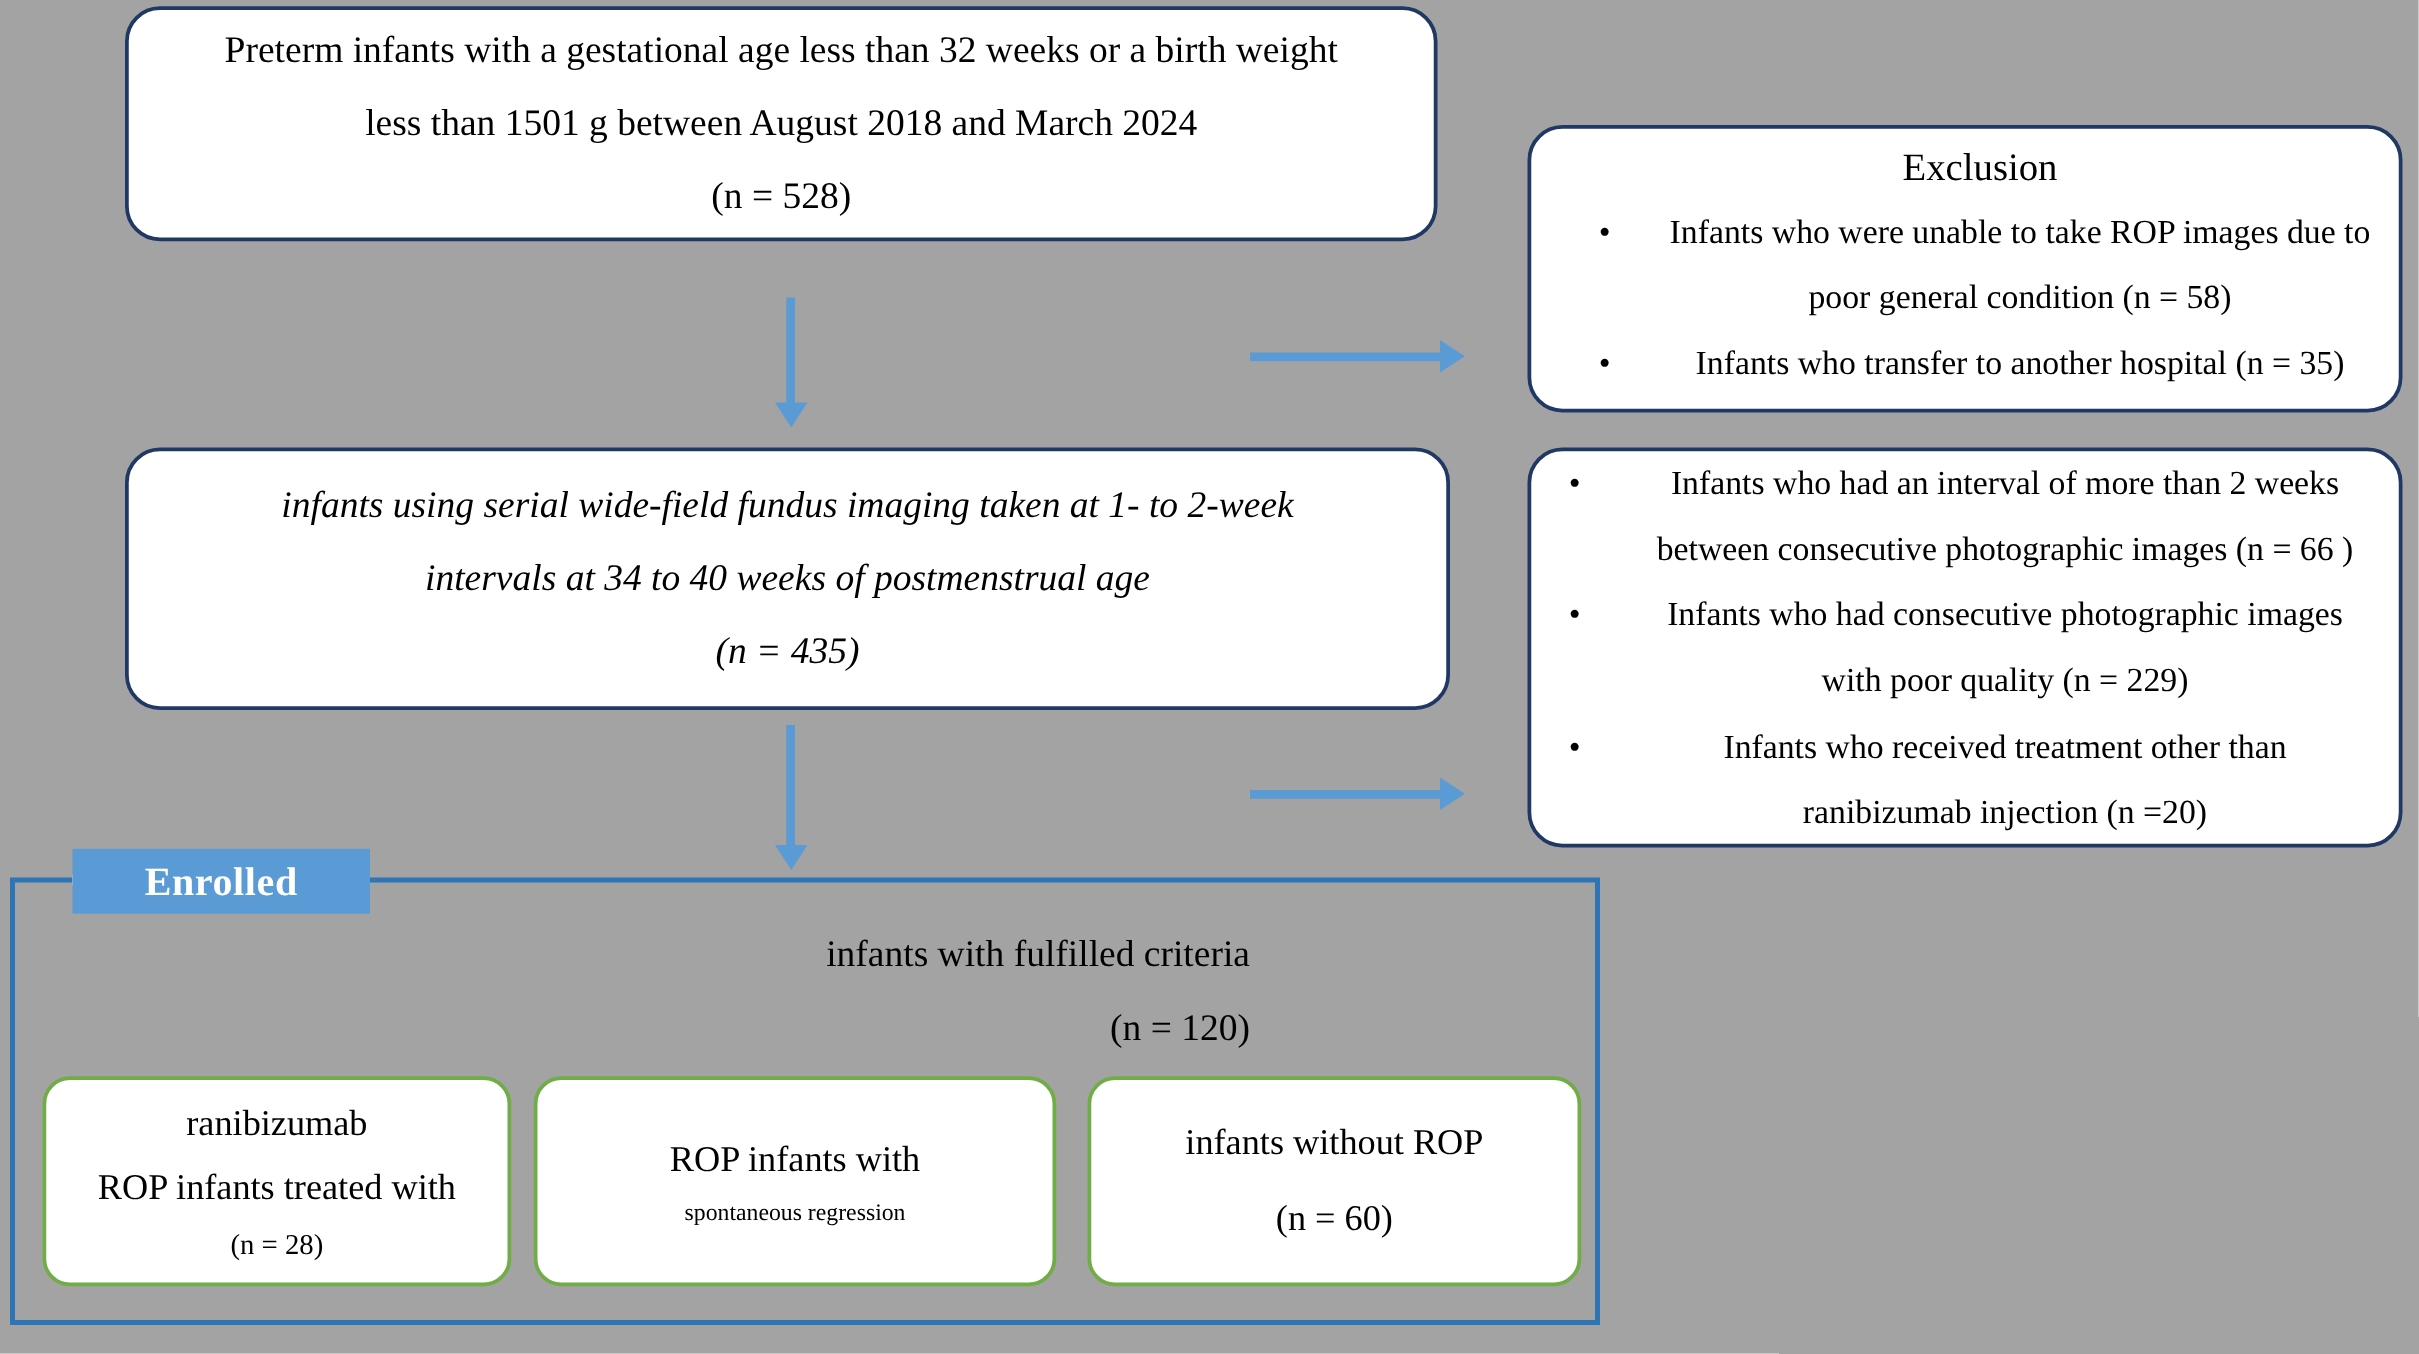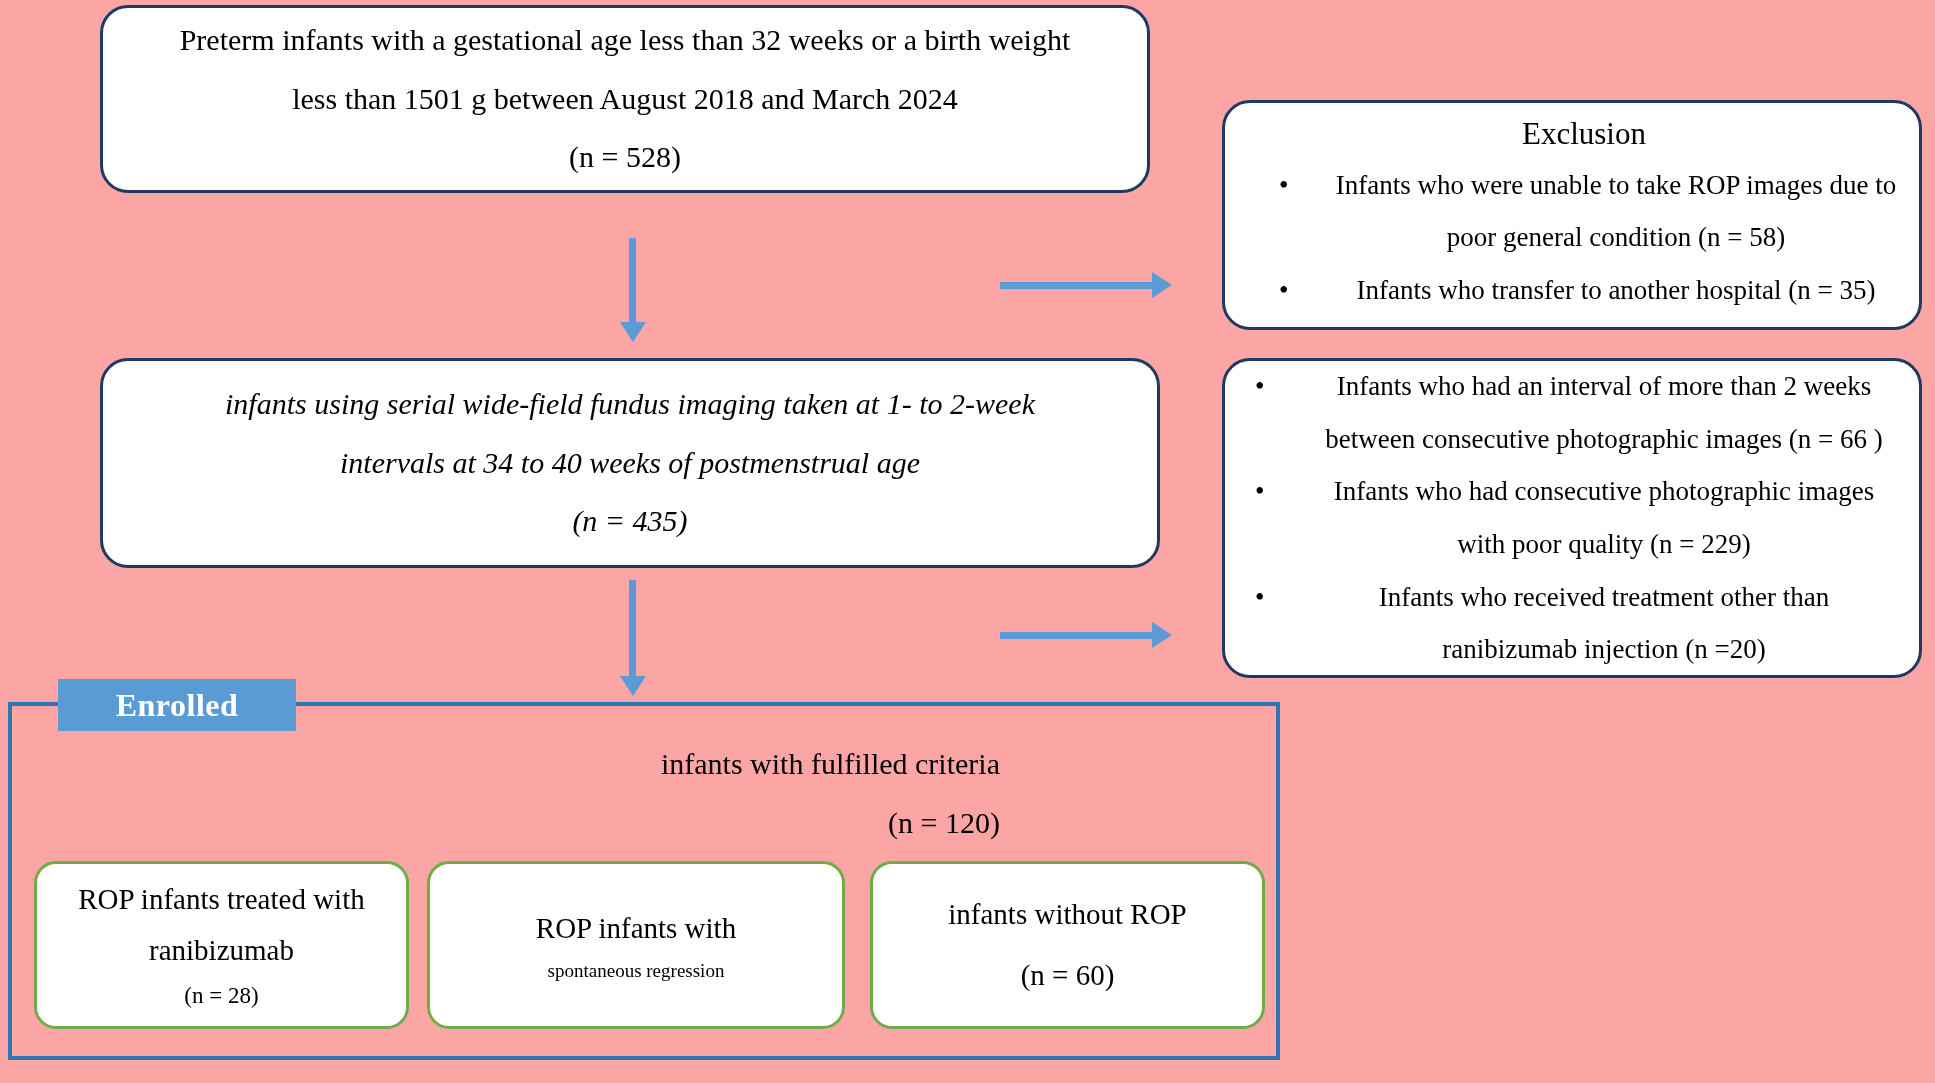--- a/index.html
+++ b/index.html
@@ -8,21 +8,21 @@
     background: #ffffff;
   }
   body {
     font-family: "Liberation Serif", "DejaVu Serif", serif;
     color: #000000;
   }
   #canvas {
     position: relative;
     width: 1935px;
     height: 1083px;
-    background: #fca5a5;
+    background: #a3a3a3;
     overflow: hidden;
   }
 
   
   .flowbox {
     position: absolute;
     box-sizing: border-box;
     border: 3px solid #1F3864;
     border-radius: 28px;
     background: #ffffff;
@@ -207,22 +207,22 @@
     <span>Enrolled</span>
   </div>
 
   <div style="position:absolute; left:300px; top:735px; width:700px; text-align:right;">
     <span class="line">infants with fulfilled criteria</span>
     <span class="line">(n = 120)</span>
   </div>
 
   <div class="greenbox" id="box-group-ranibizumab" style="left:34px; top:861px; width:375px; height:168px;">
     <div class="boxinner" style="padding:0 10px;">
+      <span class="line" style="font-size:29px; line-height:1.75;">ranibizumab</span>
       <span class="line" style="font-size:29px; line-height:1.75;">ROP infants treated with</span>
-      <span class="line" style="font-size:29px; line-height:1.75;">ranibizumab</span>
       <span class="line" style="font-size:23px; line-height:1.75;">(n = 28)</span>
     </div>
   </div>
 
   <div class="greenbox" id="box-group-spontaneous" style="left:427px; top:861px; width:418px; height:168px;">
     <div class="boxinner" style="padding:0 10px;">
       <span class="line" style="font-size:29px; line-height:1.75;">ROP infants with</span>
       <span class="line" style="font-size:19px; line-height:1.75;">spontaneous regression</span>
     </div>
   </div>

